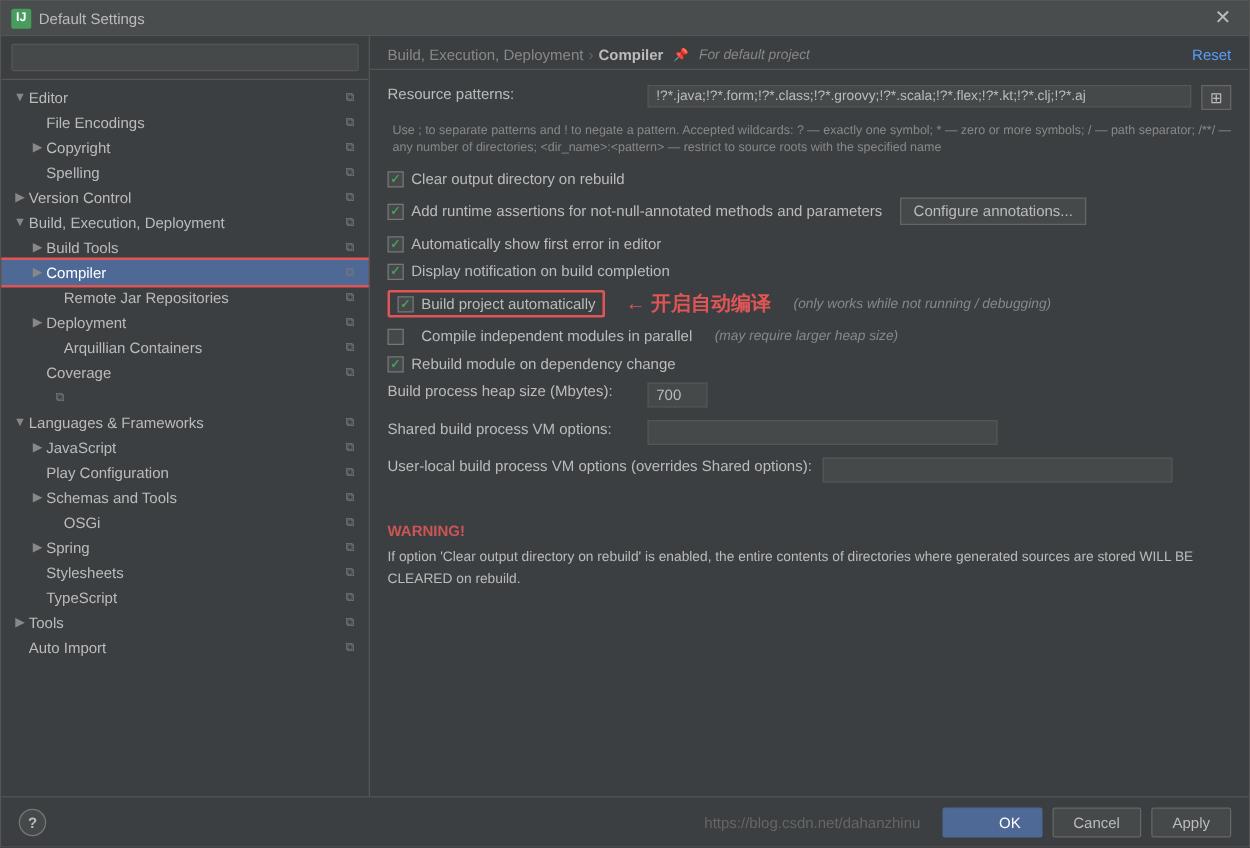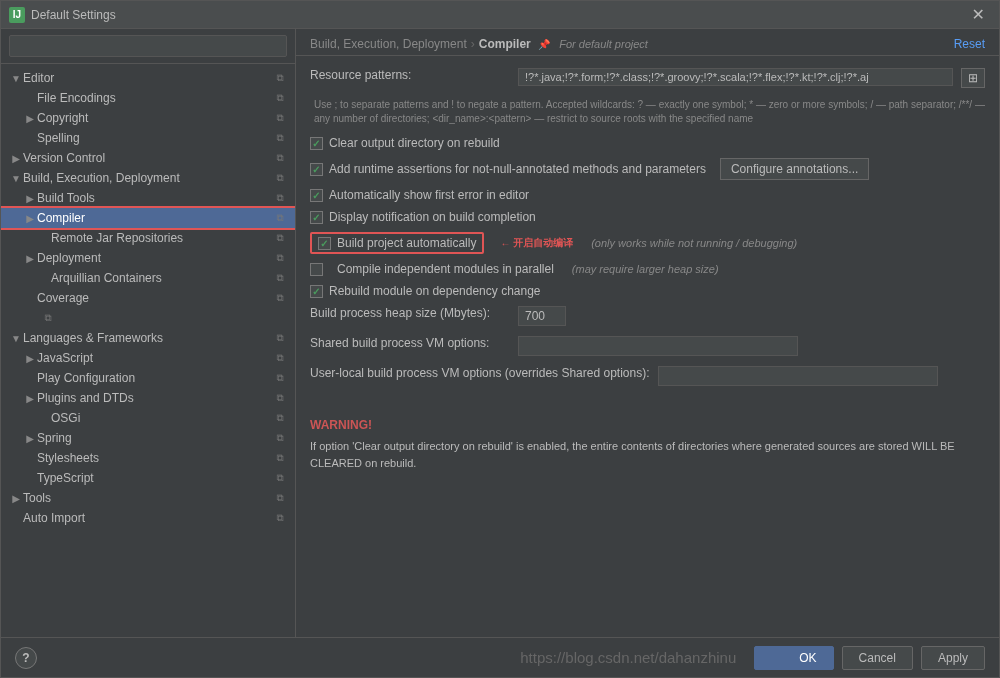--- a/index.html
+++ b/index.html
@@ -306,21 +306,21 @@
 
     .side-note {
       font-size: 11px;
       color: #888;
       font-style: italic;
       margin-left: 10px;
     }
 
     .annotation-label {
       color: #e05555;
-      font-size: 10px;
+      font-size: 16px;
       font-weight: bold;
       margin-left: 8px;
     }
 
     .heap-input {
       width: 48px;
       background: #45494a;
       border: 1px solid #555;
       color: #bbbbbb;
       padding: 2px 6px;
@@ -389,21 +389,21 @@
     }
 
     .bottom-right {
       display: flex;
       align-items: center;
       gap: 8px;
     }
 
     .watermark {
       color: #666;
-      font-size: 15px;
+      font-size: 12px;
       margin-right: 10px;
     }
 
     .action-btn {
       background: #45494a;
       border: 1px solid #666;
       color: #bbbbbb;
       padding: 4px 16px;
       cursor: pointer;
       font-size: 12px;
@@ -519,21 +519,21 @@
           <span class="tree-label">JavaScript</span>
           <span class="tree-icon-copy">⧉</span>
         </div>
         <div class="tree-item indent-1">
           <span class="tree-arrow leaf"></span>
           <span class="tree-label">Play Configuration</span>
           <span class="tree-icon-copy">⧉</span>
         </div>
         <div class="tree-item indent-1">
           <span class="tree-arrow collapsed"></span>
-          <span class="tree-label">Plugins and DTDs</span>
+          <span class="tree-label">Schemas and Tools</span>
           <span class="tree-icon-copy">⧉</span>
         </div>
         <div class="tree-item indent-2">
           <span class="tree-arrow leaf"></span>
           <span class="tree-label">OSGi</span>
           <span class="tree-icon-copy">⧉</span>
         </div>
         <div class="tree-item indent-1">
           <span class="tree-arrow collapsed"></span>
           <span class="tree-label">Spring</span>

